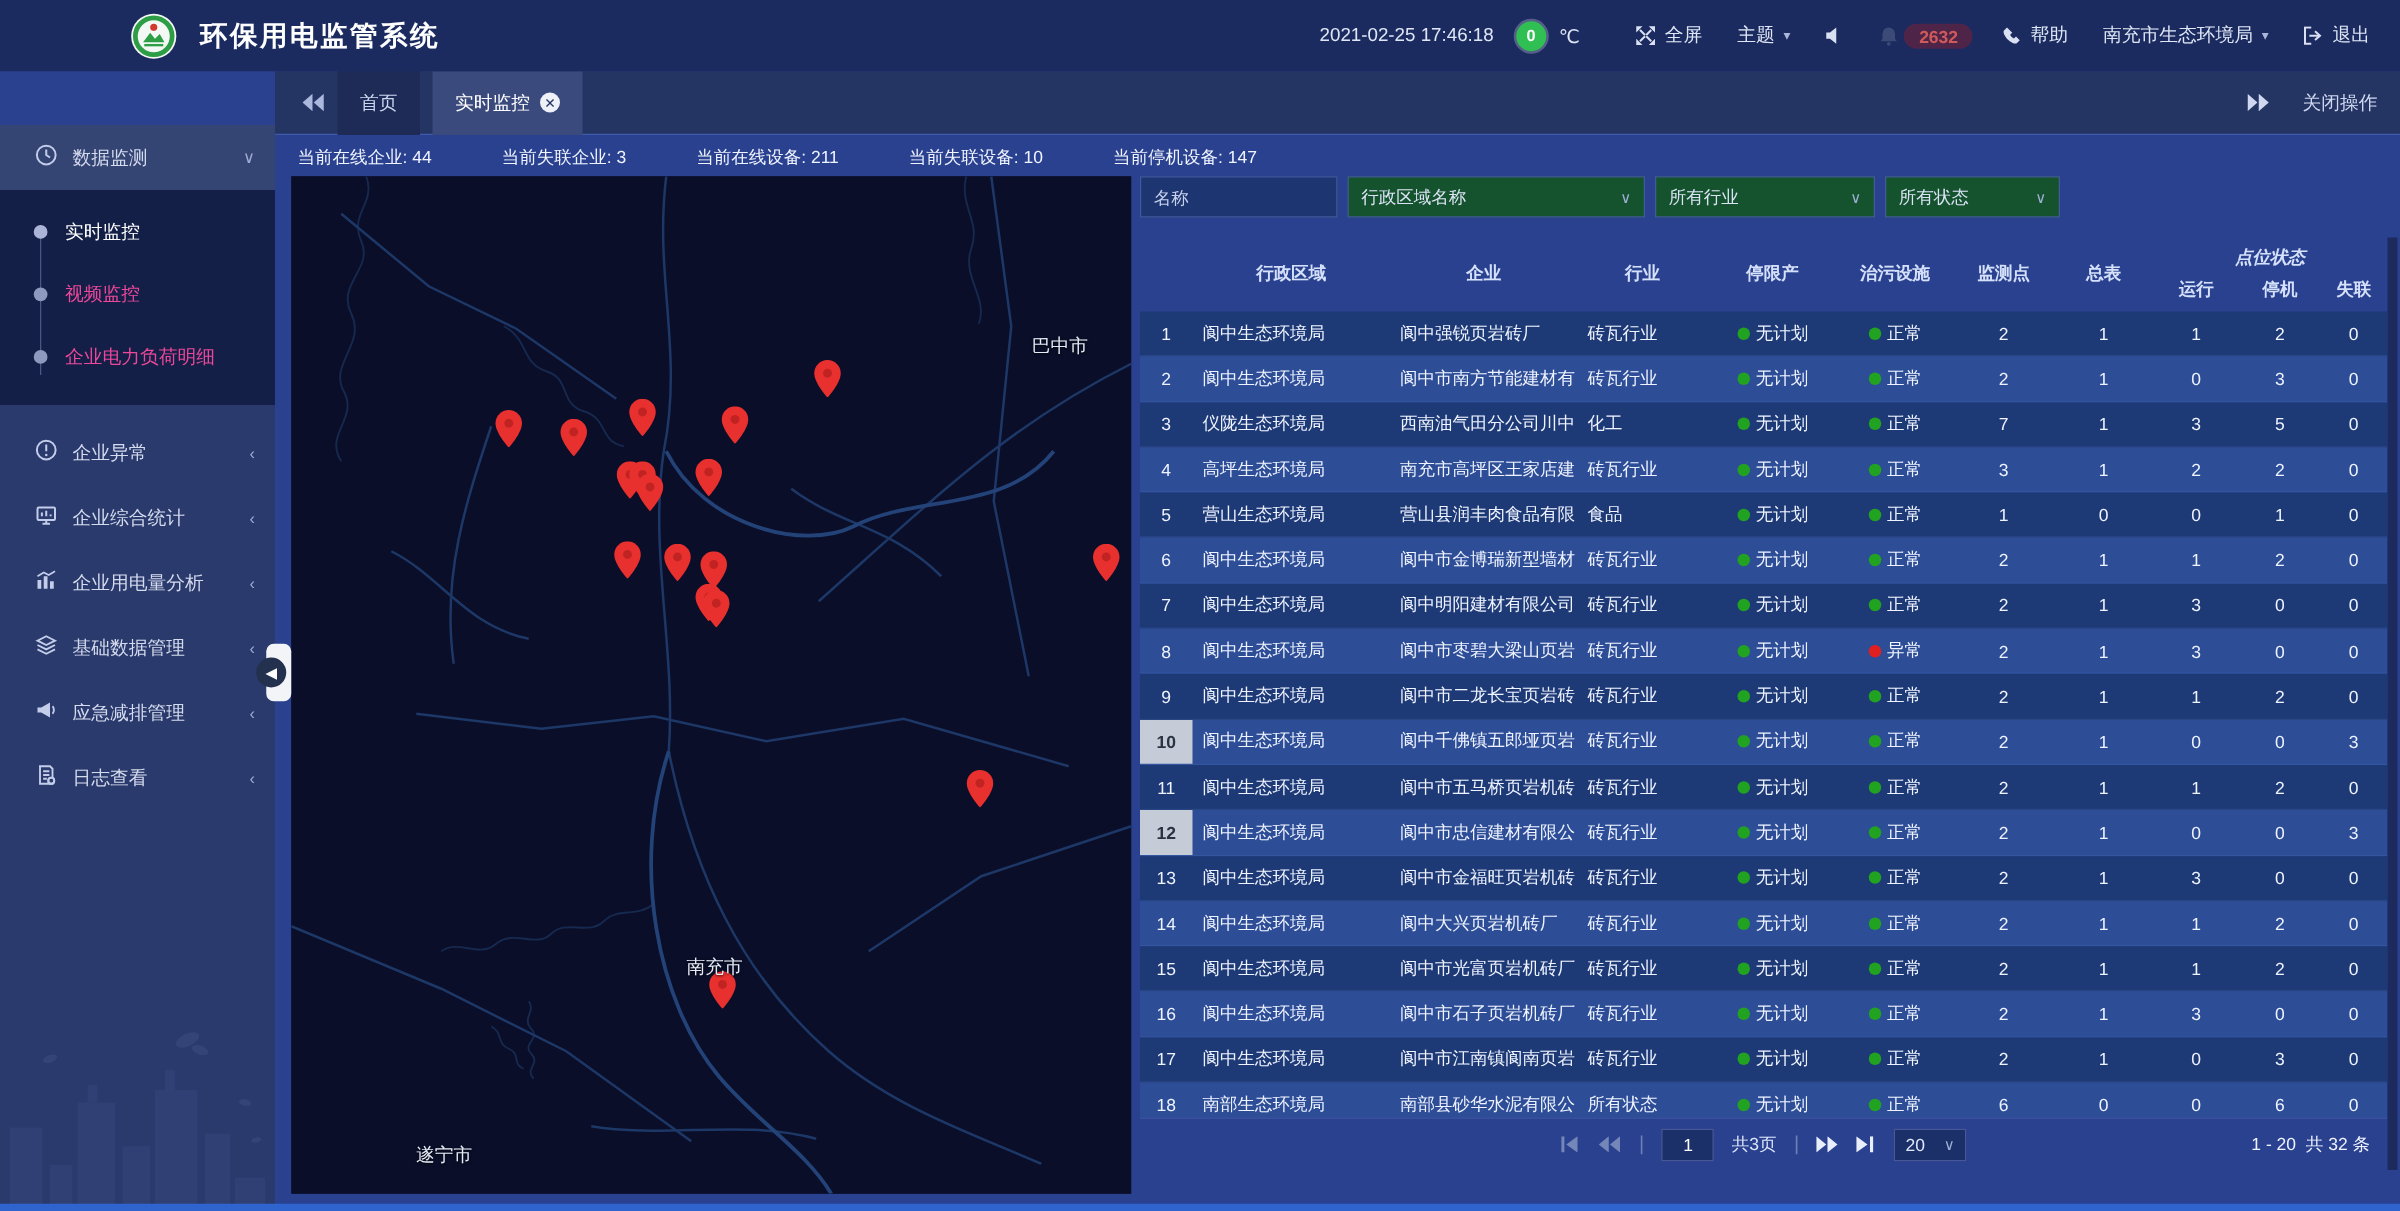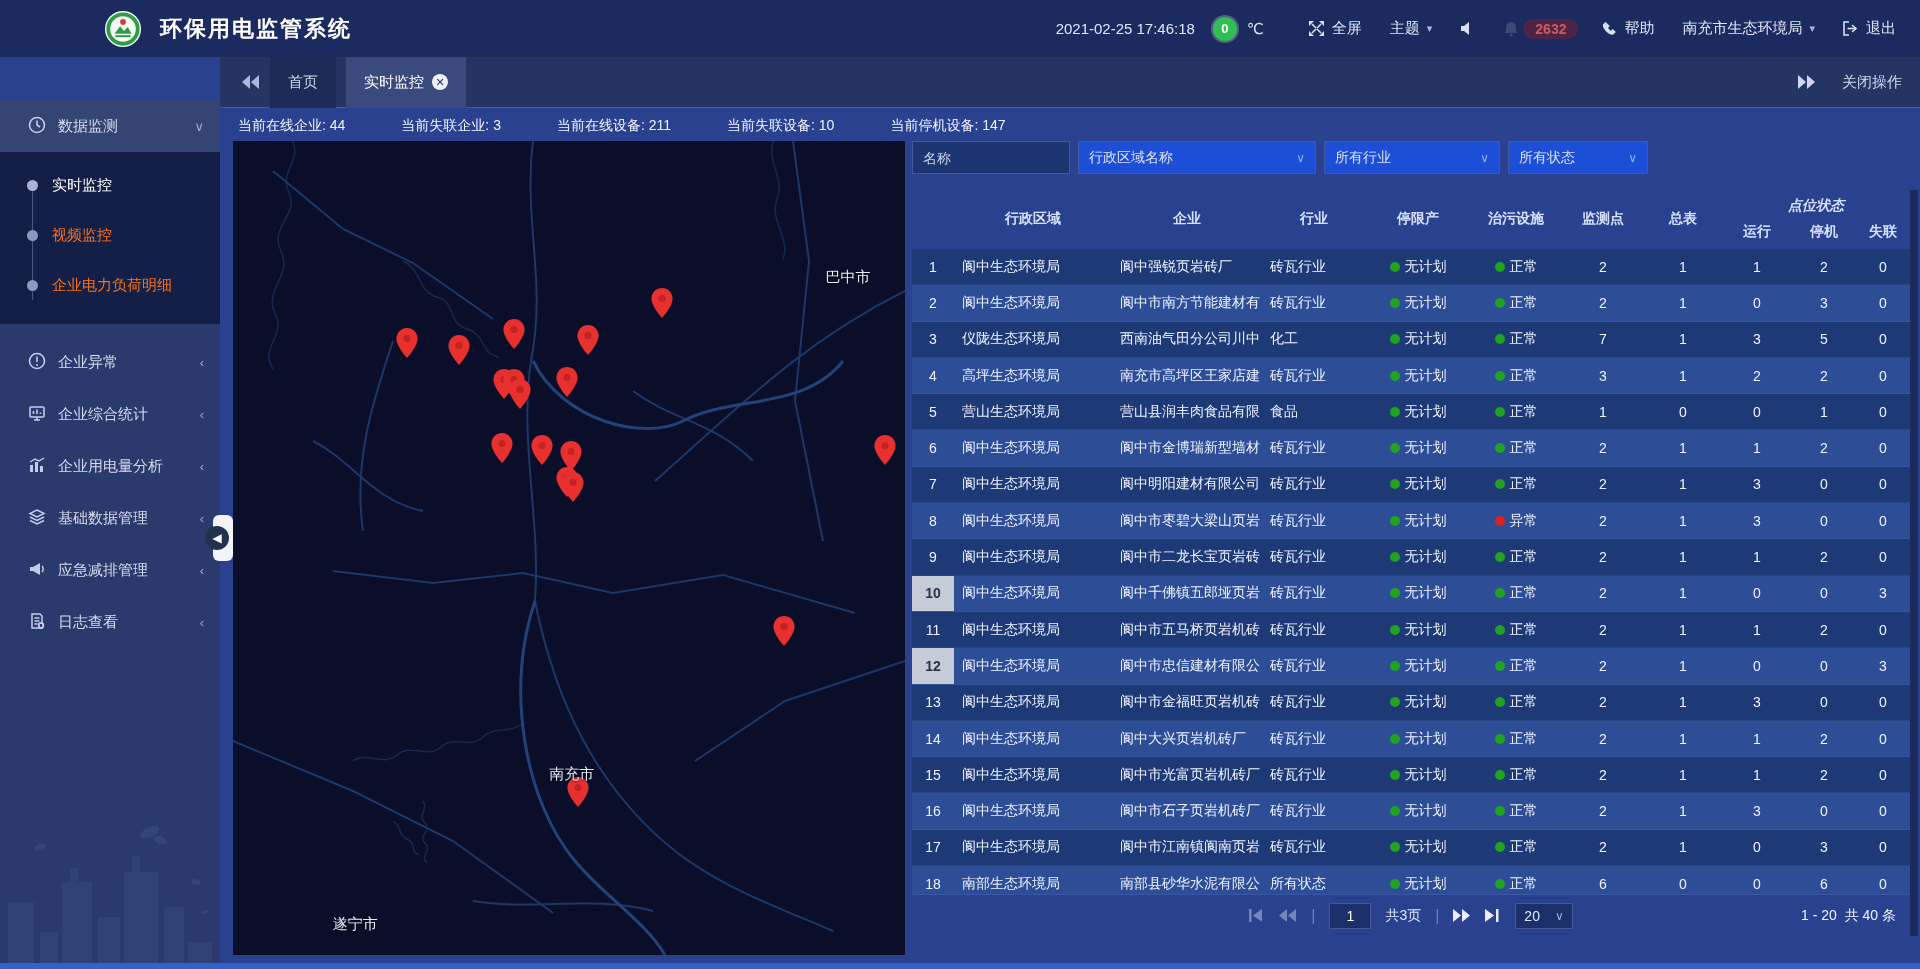--- a/index.html
+++ b/index.html
@@ -26,21 +26,21 @@
 
   
   .sidebar{position:absolute;left:0;top:57px;width:220px;height:912px;background:#2a3a6c;z-index:20;overflow:hidden;margin-top:43px;}
   .side-item{display:flex;align-items:center;height:52px;padding:0 16px 0 28px;font-size:15px;color:#d5dbee;cursor:pointer;}
   .side-item .s-icon{width:20px;margin-right:10px;flex:none;color:#c3cdea;}
   .side-item .s-label{flex:1;}
   .side-item .s-arrow{font-size:13px;color:#9fabd2;}
   .side-group-active{background:rgba(255,255,255,.05);}
   .submenu{background:#141f48;padding:8px 0 14px 0;position:relative;}
   .submenu .rail{position:absolute;left:32px;top:28px;bottom:24px;width:1px;background:#4a5684;}
-  .sub-item{position:relative;display:flex;align-items:center;height:50px;padding-left:52px;font-size:15px;color:#f97316;cursor:pointer;}
+  .sub-item{position:relative;display:flex;align-items:center;height:50px;padding-left:52px;font-size:15px;color:#ec4899;cursor:pointer;}
   .sub-item .dot{position:absolute;left:27px;width:11px;height:11px;border-radius:50%;background:#8e99bf;}
   .sub-item.active{color:#fff;}
   .sub-item.active .dot{background:#aab4d8;}
   .side-deco{position:absolute;left:0;bottom:0;width:220px;height:200px;opacity:.45;}
 
   
   .map-toggle{position:absolute;left:213px;top:515px;width:20px;height:46px;background:#f2f4f8;border-radius:6px;z-index:25;}
   .map-toggle .tg-circle{position:absolute;left:-8px;top:11px;width:24px;height:24px;border-radius:50%;background:#23314f;
                          color:#fff;display:flex;align-items:center;justify-content:center;font-size:12px;}
 
@@ -65,21 +65,21 @@
   .map svg.roads{position:absolute;left:0;top:0;}
   .map-label{position:absolute;transform:translate(-50%,-50%);font-size:15px;color:#e6ecf7;text-shadow:0 1px 2px rgba(0,0,0,.8);white-space:nowrap;}
   .pin{position:absolute;width:22px;height:30px;transform:translate(-50%,-100%);}
 
   
   .rightpanel{position:absolute;left:692px;top:84px;width:998px;height:795px;}
   .filterbar{position:absolute;left:0;top:0;width:998px;height:36px;display:flex;gap:8px;}
   .f-input{width:158px;height:33px;background:#1d3570;border:1px solid #42599c;color:#e8eefc;font-size:14px;
            padding:0 10px;outline:none;font-family:inherit;}
   .f-input::placeholder{color:#c8d2ec;}
-  .f-select{height:33px;background:#1d4ed8;border:1px solid #42599c;display:flex;align-items:center;
+  .f-select{height:33px;background:#14532d;border:1px solid #42599c;display:flex;align-items:center;
             justify-content:space-between;padding:0 10px;font-size:14px;color:#dbe3f6;cursor:pointer;}
   .f-region{width:238px;}  .f-industry{width:176px;}  .f-status{width:140px;}
   .f-caret{font-size:12px;color:#9fb0d8;margin-left:10px;}
 
   .tgrid{display:grid;grid-template-columns:42px 158px 150px 104px 104px 92px 82px 78px 70px 64px 1fr;}
   .thead{position:absolute;left:0;top:48px;width:998px;height:60px;background:#2a4190;
          font-size:14px;font-weight:bold;color:#d5e1fb;grid-template-rows:26px 34px;}
   .th-main{grid-row:1/3;display:flex;align-items:center;justify-content:center;}
   .th-group{grid-column:9/12;grid-row:1;display:flex;align-items:flex-end;justify-content:center;font-style:italic;padding-bottom:0px;}
   .th-sub{grid-row:2;display:flex;align-items:center;justify-content:center;}
@@ -736,21 +736,21 @@
             <svg width="16" height="13" viewBox="0 0 16 13" fill="#e8eefc">
                 <polygon points="0,0 0,13 9,6.5"></polygon>
                 <rect x="11" y="0" width="2.5" height="13"></rect>
               </svg></span>
           <span class="pg-size">
             <span>20</span>
             <span class="f-caret">∨</span>
           </span>
         </div>
         <span class="pg-right">
-          <span>1 - 20</span>&nbsp;&nbsp;<span>共 40 条</span>
+          <span>1 - 20</span>&nbsp;&nbsp;<span>共 32 条</span>
         </span>
       </div>
     </div>
   </div>
 
   <div class="scrollstrip"></div>
   <div class="bottomstrip"></div>
 </div>
 
 </body></html>

